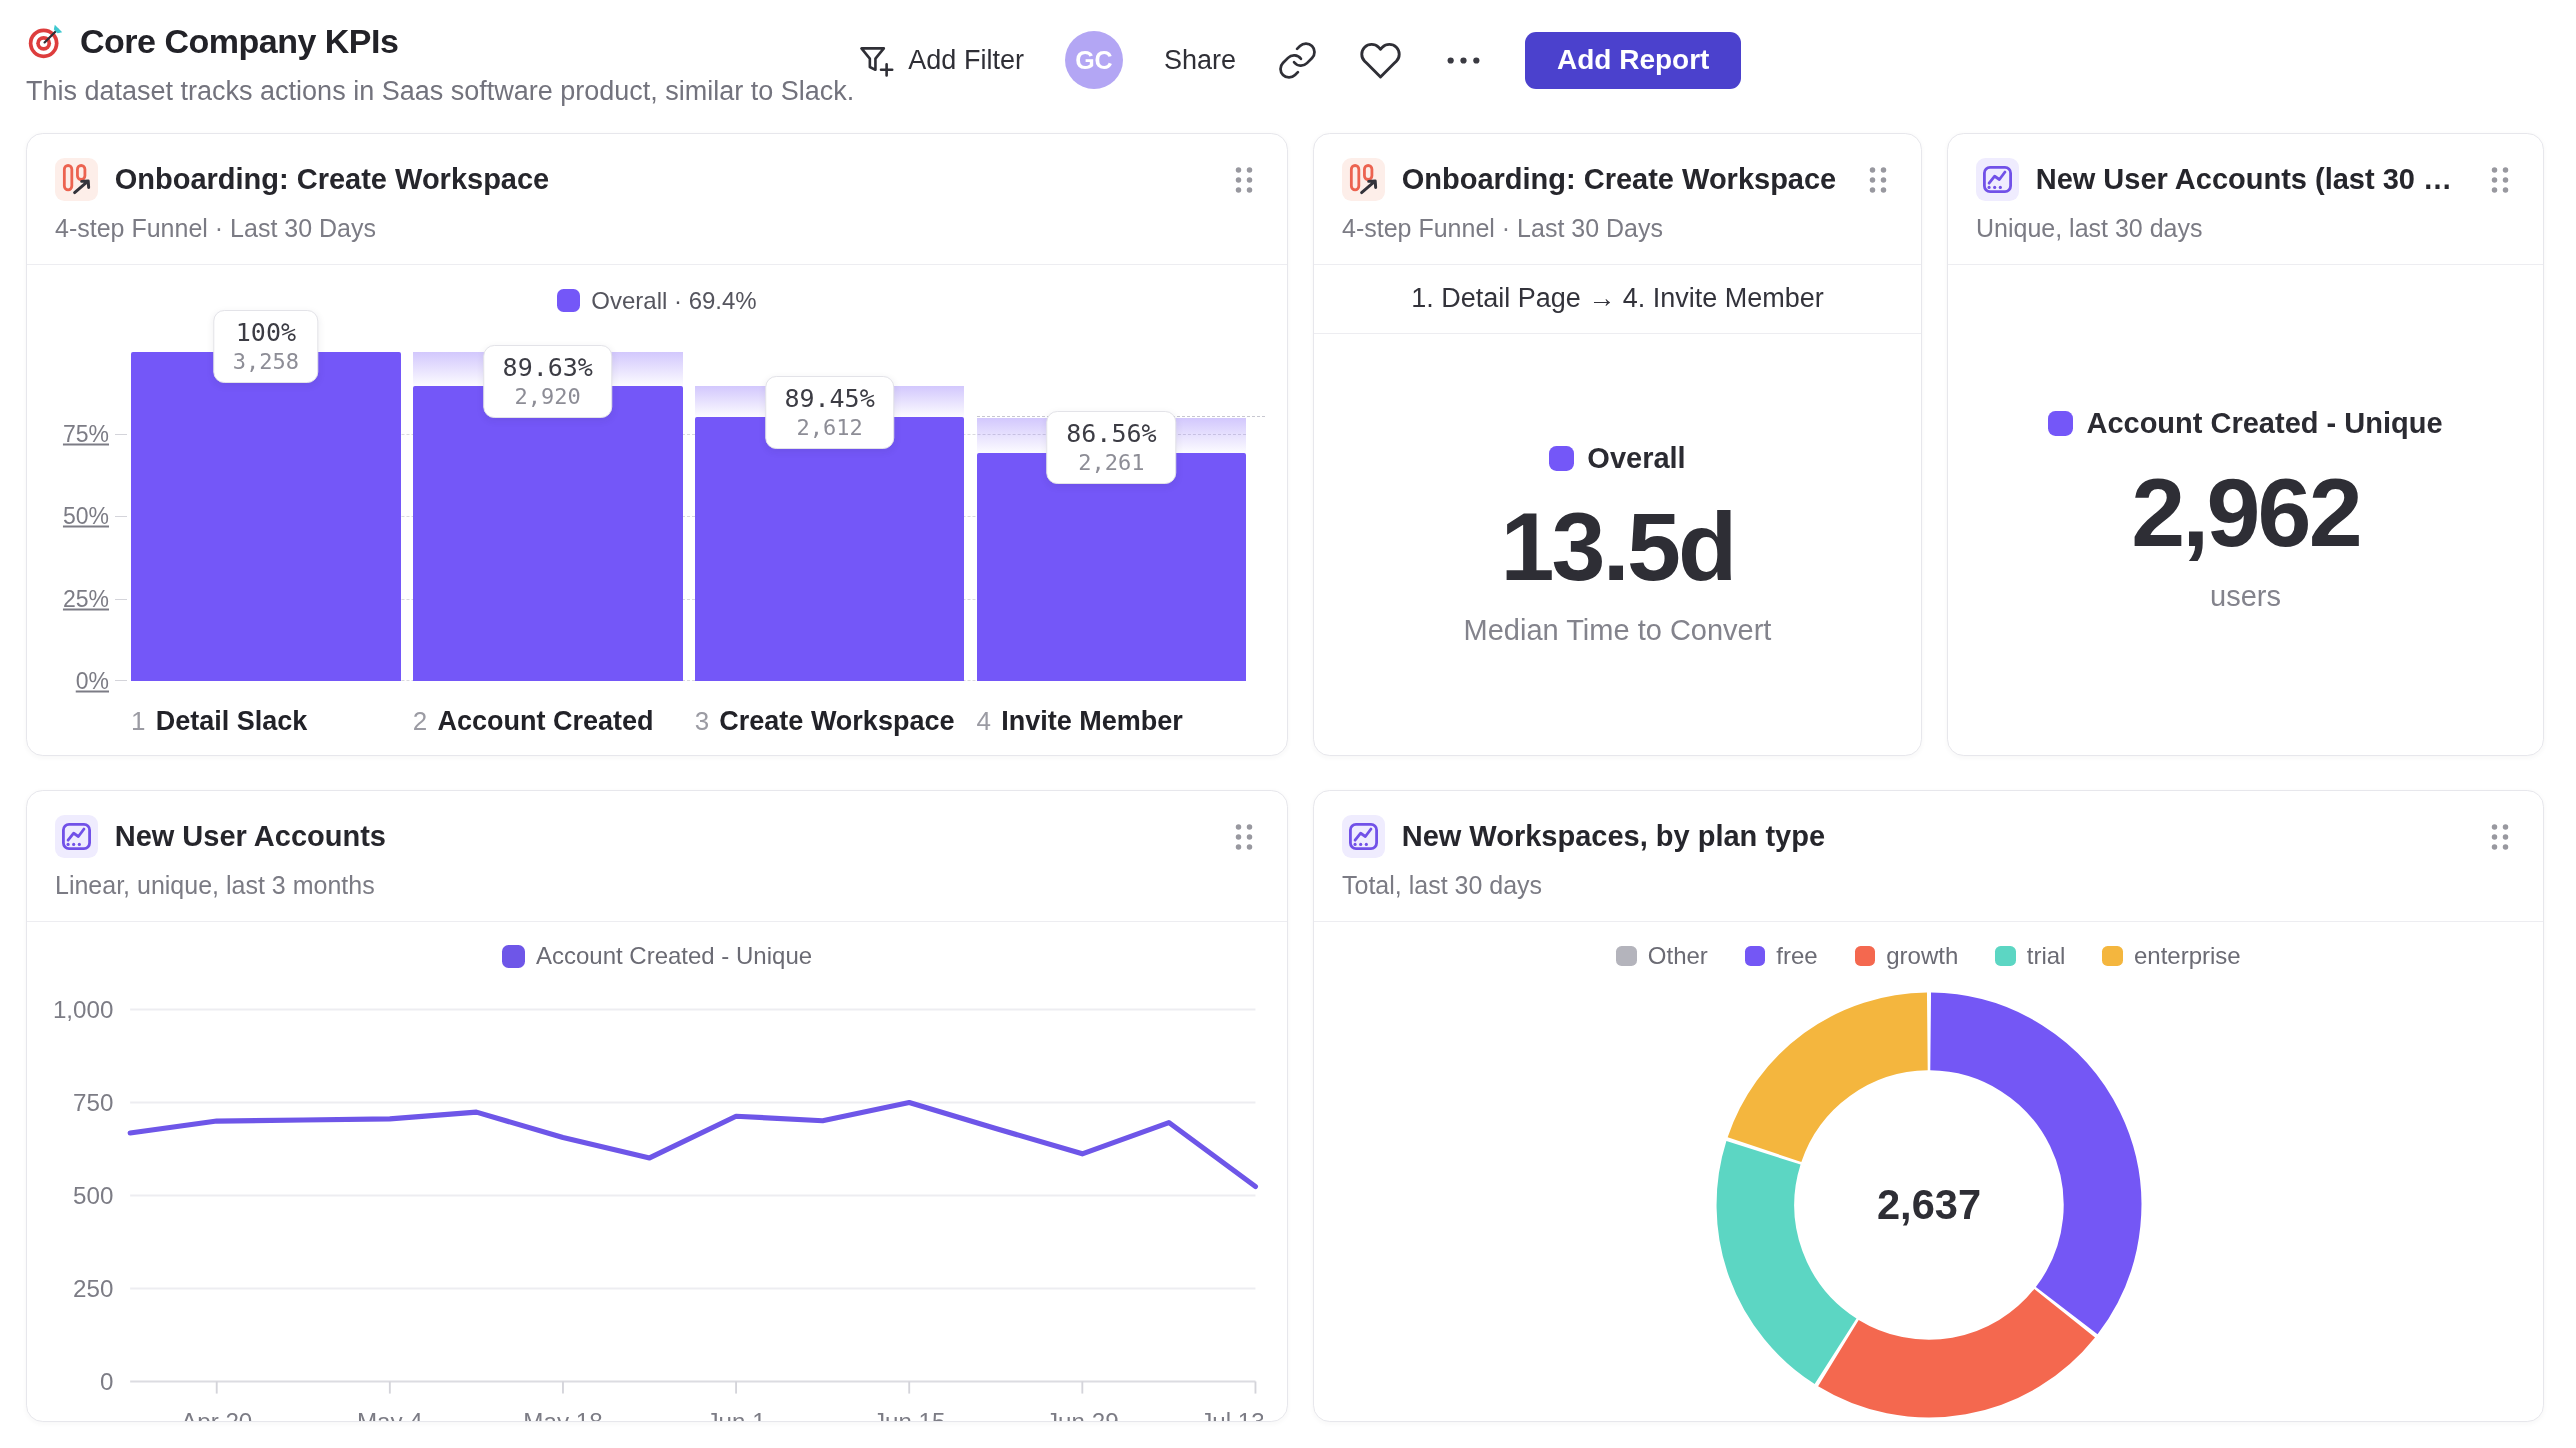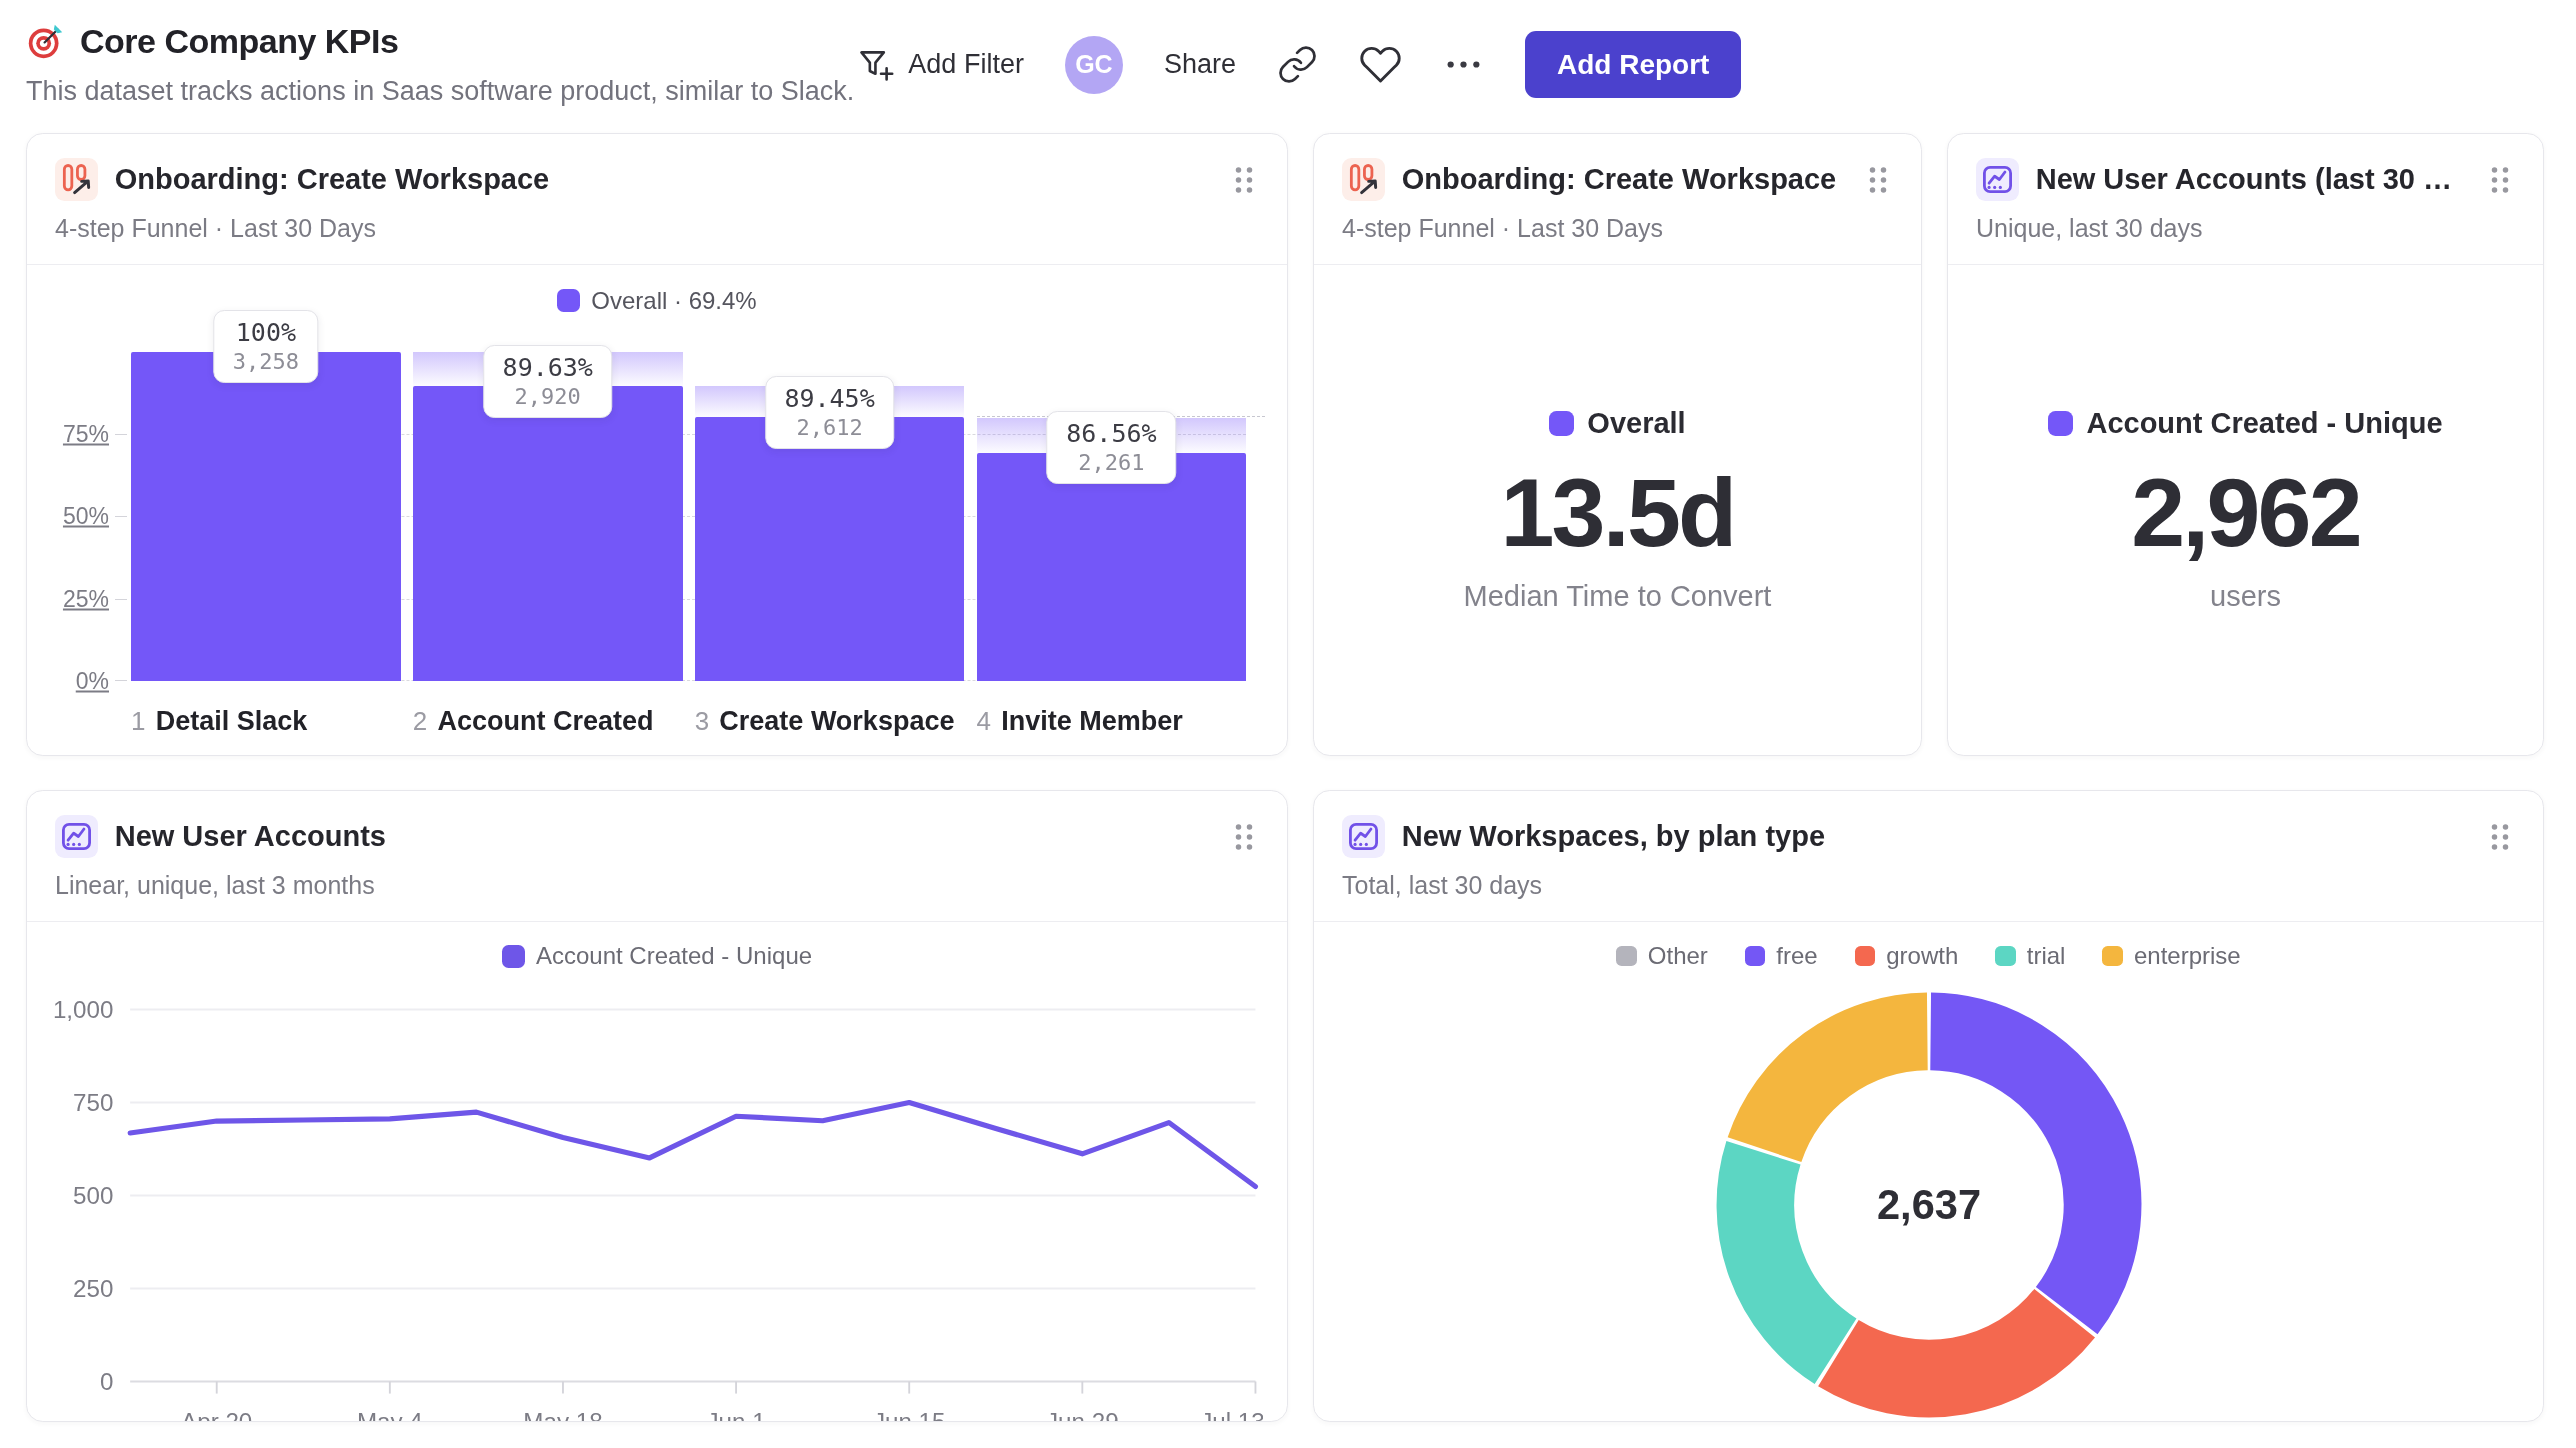--- a/index.html
+++ b/index.html
@@ -15,21 +15,21 @@
   
   .top { display: flex; justify-content: flex-start; align-items: flex-start; margin-bottom: 26px; }
   .title-row { display: flex; align-items: center; gap: 15px; }
   .page-title { font-size: 34px; font-weight: 700; letter-spacing: -0.5px; color: #222228; }
   .page-sub { margin-top: 15px; font-size: 27px; color: #73737d; }
   .actions { display: flex; align-items: center; gap: 41px; padding-top: 9.3px; }
   .action-item { display: flex; align-items: center; gap: 13px; font-size: 27px; color: #2f2f36; cursor: pointer; }
   .avatar { width: 58px; height: 58px; border-radius: 50%; background: #b3a6f4; color: #fff;
             font-size: 25px; font-weight: 700; display: flex; align-items: center; justify-content: center; }
   .btn-primary { background: #4b41cd; color: #fff; font-size: 28px; font-weight: 600;
-                 border: none; border-radius: 11px; height: 67px; padding: 0 32px; cursor: pointer; }
+                 border: none; border-radius: 11px; height: 57px; padding: 0 32px; cursor: pointer; }
   .icon { display: inline-flex; }
 
   
   .grid { display: grid; grid-template-columns: 1262px 609px 597px; grid-template-rows: 623px 632px;
           column-gap: 25px; row-gap: 34px; }
   .card { background: #fff; border: 1.9px solid #e7e7ec; border-radius: 16.7px;
           box-shadow: 0 1.9px 5.6px rgba(40,40,60,0.04); overflow: hidden; display: flex; flex-direction: column; }
   .card.span2 { grid-column: 2 / 4; }
   .card-head { padding: 24px 28px 20.5px 28px; border-bottom: 1.9px solid #ededf1; }
   .card-title-row { display: flex; align-items: center; gap: 16.7px; }
@@ -261,20 +261,21 @@
                 <circle cx="18" cy="6" r="3" fill="#98989f"></circle>
               <circle cx="6" cy="17" r="3" fill="#98989f"></circle>
                 <circle cx="18" cy="17" r="3" fill="#98989f"></circle>
               <circle cx="6" cy="28" r="3" fill="#98989f"></circle>
                 <circle cx="18" cy="28" r="3" fill="#98989f"></circle>
             </svg>
           </span>
         </div>
         <div class="card-sub">4-step Funnel · Last 30 Days</div>
       </div>
+      <div class="range-row">1. Detail Page → 4. Invite Member</div>
       <div class="value-body">
         <div class="value-legend">
           <span class="legend-sq" style="background: rgb(116, 87, 248);"></span>
           <span class="value-legend-text">Overall</span>
         </div>
         <div class="big-number">13.5d</div>
         <div class="value-caption">Median Time to Convert</div>
       </div>
     </div>
 

